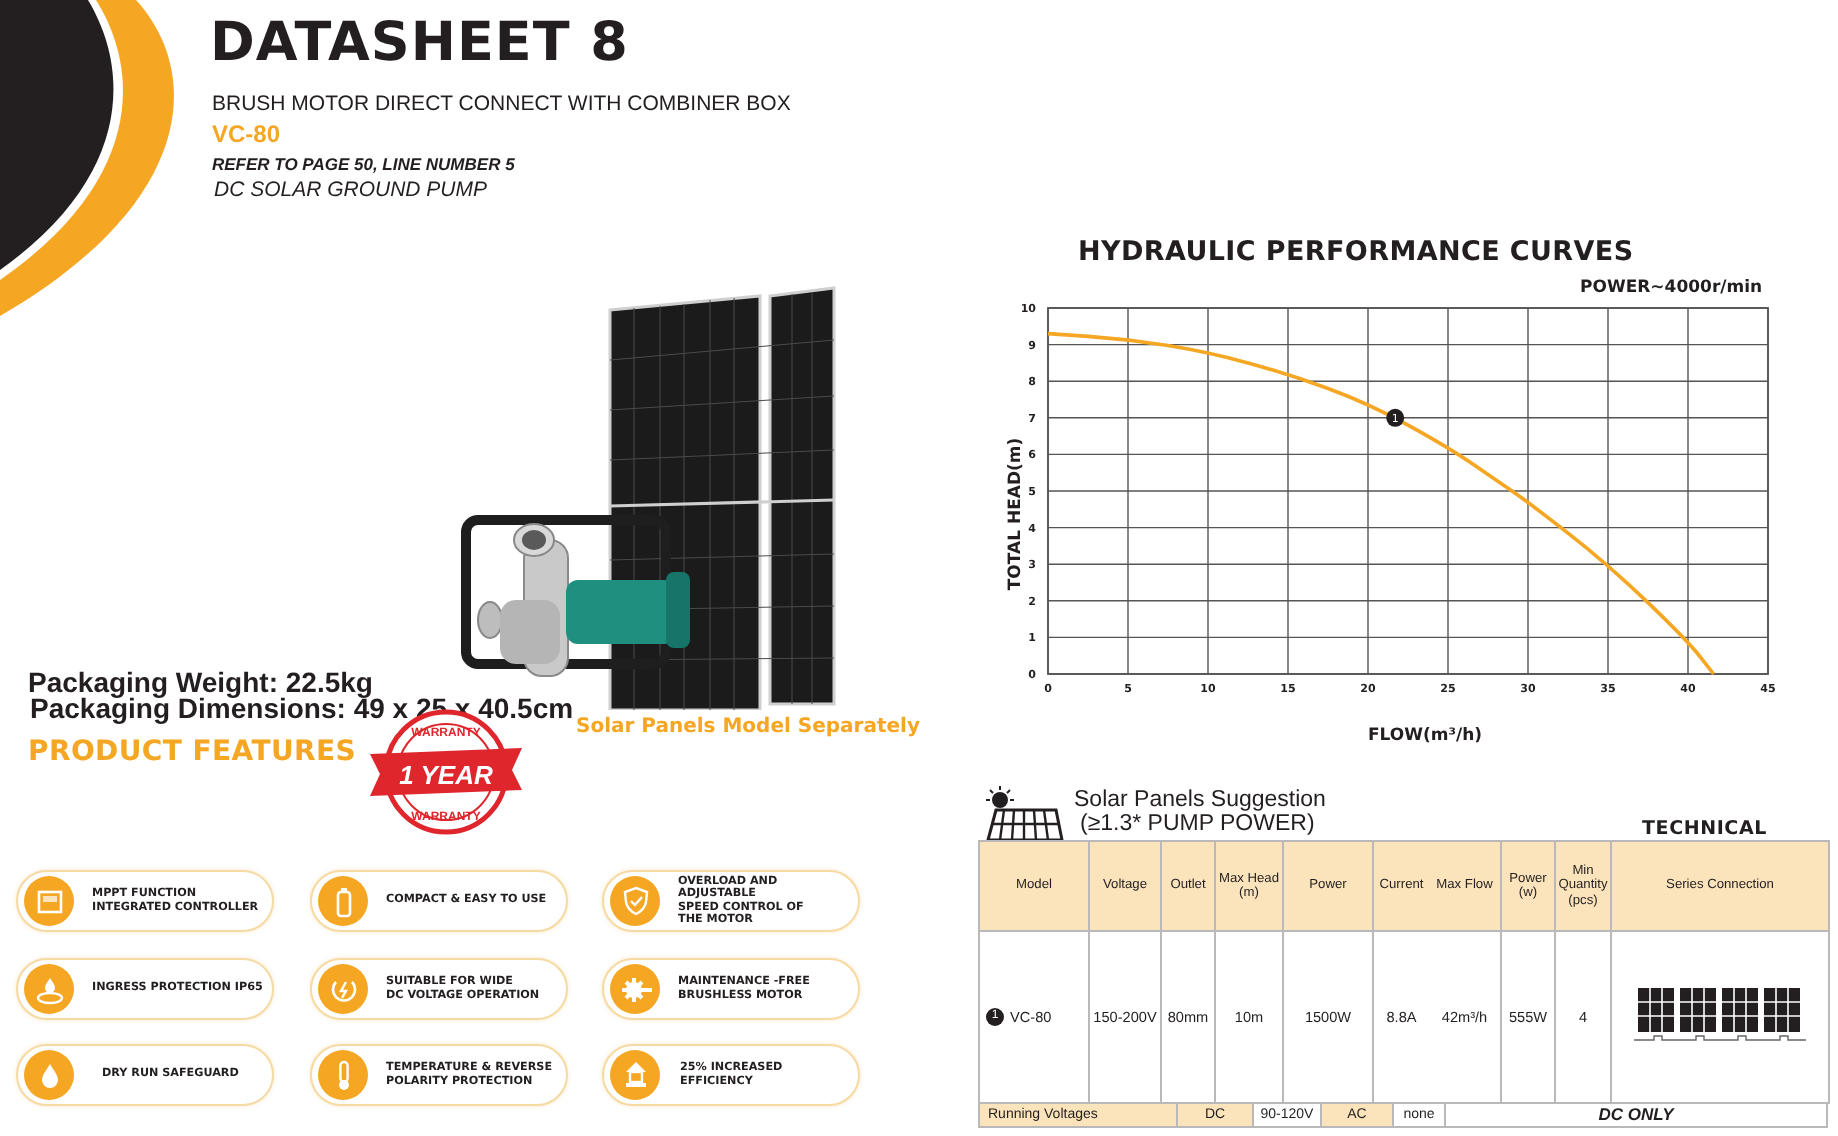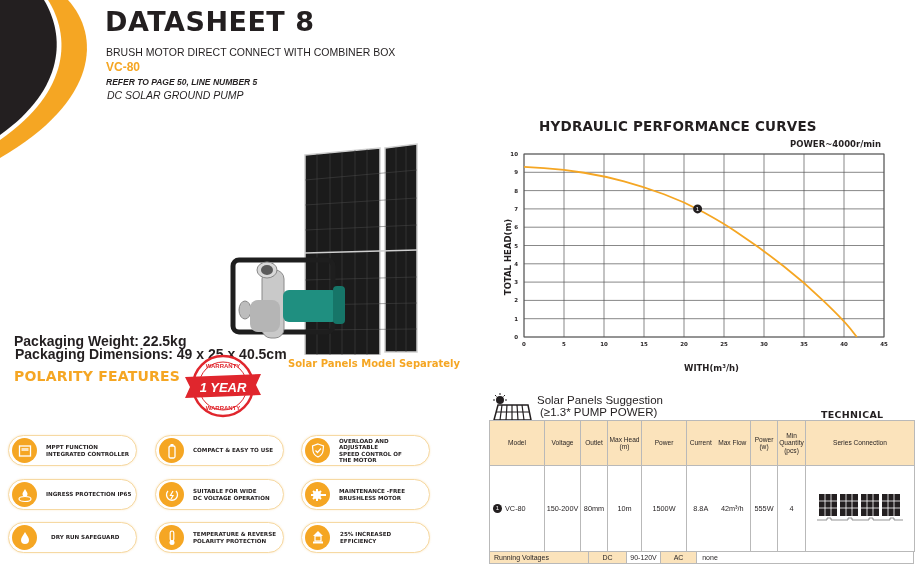--- a/index.html
+++ b/index.html
@@ -98,21 +98,21 @@
     <rect x="78" y="150" width="55" height="32" rx="6" fill="#1f8f80"></rect>
     <rect x="128" y="146" width="12" height="38" rx="4" fill="#167568"></rect>
     <ellipse cx="40" cy="170" rx="6" ry="9" fill="#bdbdbd" stroke="#888"></ellipse>
     <rect x="45" y="160" width="30" height="32" rx="8" fill="#b5b5b5"></rect>
   </g>
 </svg>
 <div class="abs sold-sep">Solar Panels Model Separately</div>
 
 <div class="abs pack" style="top:333px">Packaging Weight: 22.5kg</div>
 <div class="abs pack" style="top:346px;left:15px">Packaging Dimensions:  49 x 25 x 40.5cm</div>
-<div class="abs pf-title">POLARITY FEATURES</div>
+<div class="abs pf-title">PRODUCT FEATURES</div>
 
 <div class="abs warranty">
   <svg width="80" height="72" viewBox="0 0 80 72">
     <circle cx="40" cy="36" r="30" fill="#fff" stroke="#e0262d" stroke-width="2.5"></circle>
     <circle cx="40" cy="36" r="24" fill="none" stroke="#e0262d" stroke-width="1"></circle>
     <polygon points="2,27 78,24 73,35 78,45 2,48 7,37" fill="#e0262d"></polygon>
     <text x="40" y="42" text-anchor="middle" font-family="Liberation Sans, sans-serif" font-size="13" font-weight="700" fill="#fff" font-style="italic">1 YEAR</text>
     <text x="40" y="18" text-anchor="middle" font-family="Liberation Sans, sans-serif" font-size="6" font-weight="700" fill="#e0262d">WARRANTY</text>
     <text x="40" y="60" text-anchor="middle" font-family="Liberation Sans, sans-serif" font-size="6" font-weight="700" fill="#e0262d">WARRANTY</text>
   </svg>
@@ -211,21 +211,21 @@
         <rect x="4" y="6" width="6" height="5" fill="none" stroke="#fff" stroke-width="1.2"></rect>
         <rect x="2" y="11.5" width="10" height="2" fill="#fff"></rect>
       </svg>
     </span>
   <span class="lbl" style="margin-left:10px">25% INCREASED EFFICIENCY</span>
 </div>
 
 <div class="abs chart-title">HYDRAULIC PERFORMANCE CURVES</div>
 <div class="abs speed">POWER~4000r/min</div>
 <div class="abs ylabel">TOTAL HEAD(m)</div>
-<div class="abs xlabel">WITH(m³/h)</div>
+<div class="abs xlabel">FLOW(m³/h)</div>
 
 <svg class="abs chart-svg" id="perf-chart" viewBox="490 145 429 235">
     <rect x="524" y="154" width="360" height="183" fill="#fff" stroke="#6e6e6e" stroke-width="1"></rect>
     <line x1="524" x2="884" y1="337" y2="337" stroke="#555" stroke-width="0.7"></line>
     <text x="518" y="339" text-anchor="end" font-size="5.5" font-weight="700" fill="#231f20" font-family="DejaVu Sans, sans-serif">0</text>
     <line x1="524" x2="884" y1="318.7" y2="318.7" stroke="#555" stroke-width="0.7"></line>
     <text x="518" y="320.7" text-anchor="end" font-size="5.5" font-weight="700" fill="#231f20" font-family="DejaVu Sans, sans-serif">1</text>
     <line x1="524" x2="884" y1="300.4" y2="300.4" stroke="#555" stroke-width="0.7"></line>
     <text x="518" y="302.4" text-anchor="end" font-size="5.5" font-weight="700" fill="#231f20" font-family="DejaVu Sans, sans-serif">2</text>
     <line x1="524" x2="884" y1="282.1" y2="282.1" stroke="#555" stroke-width="0.7"></line>
@@ -356,13 +356,14 @@
   </tr>
 </tbody>
   </table>
 
 <div class="run">
   <div class="or" style="width:99px;text-align:left;padding-left:4px">Running Voltages</div>
   <div class="or" style="width:38px">DC</div>
   <div class="wh" style="width:34px">90-120V</div>
   <div class="or" style="width:36px">AC</div>
   <div class="wh" style="width:26px">none</div>
+  <div class="wh" style="flex:1;font-weight:700;font-style:italic;font-size:8.5px">DC ONLY</div>
 </div>
 
 </body></html>

